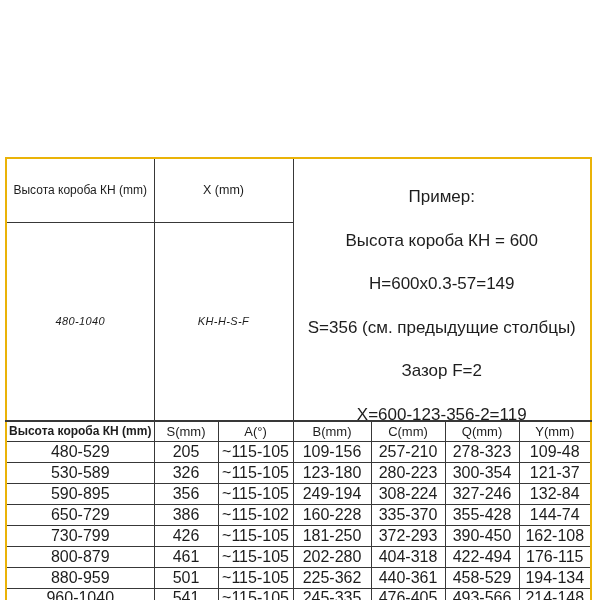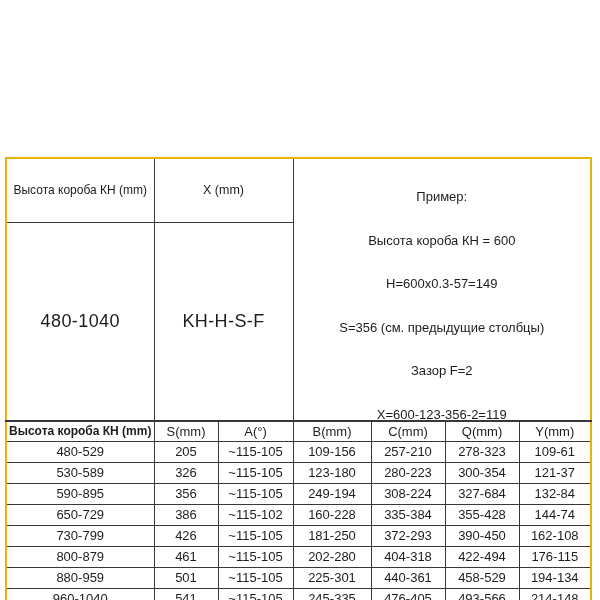--- a/index.html
+++ b/index.html
@@ -41,44 +41,45 @@
 
   .cell-bold-small {
     font-size: 12px;
     font-weight: bold;
   }
   .cell-x-header {
     font-size: 12.5px;
     font-weight: bold;
   }
   .cell-big {
-    font-size: 18px;
+    font-size: 11px;
     letter-spacing: 0.4px;
+    font-style: italic;
   }
   td.cell-example {
     text-align: left;
     vertical-align: middle;
     padding-left: 18px;
   }
   .example-text div {
-    font-size: 13px;
+    font-size: 17px;
     line-height: 11.5px;
     letter-spacing: 0;
     margin-top: 32px;
   }
   tr.row-head2 th {
     border-top: 2px solid #383838;
     font-size: 13px;
   }
   tr.row-head2 th.col-kh {
     font-size: 12px;
     font-weight: bold;
   }
   tr.row-data td {
-    font-size: 13px;
+    font-size: 16px;
     margin-left: 14px;
   }
 </style>
 </head>
 <body>
 
 <div class="page">
   <table class="spec-table">
     <colgroup>
       <col style="width:148px">
@@ -117,46 +118,46 @@
           <th>Q(mm)</th>
           <th>Y(mm)</th>
         </tr>
     <tr class="row-data">
           <td>480-529</td>
           <td>205</td>
           <td>~115-105</td>
           <td>109-156</td>
           <td>257-210</td>
           <td>278-323</td>
-          <td>109-61</td>
+          <td>109-48</td>
         </tr>
         <tr class="row-data">
           <td>530-589</td>
           <td>326</td>
           <td>~115-105</td>
           <td>123-180</td>
           <td>280-223</td>
           <td>300-354</td>
           <td>121-37</td>
         </tr>
         <tr class="row-data">
           <td>590-895</td>
           <td>356</td>
           <td>~115-105</td>
           <td>249-194</td>
           <td>308-224</td>
-          <td>327-684</td>
+          <td>327-246</td>
           <td>132-84</td>
         </tr>
         <tr class="row-data">
           <td>650-729</td>
           <td>386</td>
           <td>~115-102</td>
           <td>160-228</td>
-          <td>335-384</td>
+          <td>335-370</td>
           <td>355-428</td>
           <td>144-74</td>
         </tr>
         <tr class="row-data">
           <td>730-799</td>
           <td>426</td>
           <td>~115-105</td>
           <td>181-250</td>
           <td>372-293</td>
           <td>390-450</td>
@@ -168,21 +169,21 @@
           <td>~115-105</td>
           <td>202-280</td>
           <td>404-318</td>
           <td>422-494</td>
           <td>176-115</td>
         </tr>
         <tr class="row-data">
           <td>880-959</td>
           <td>501</td>
           <td>~115-105</td>
-          <td>225-301</td>
+          <td>225-362</td>
           <td>440-361</td>
           <td>458-529</td>
           <td>194-134</td>
         </tr>
         <tr class="row-data">
           <td>960-1040</td>
           <td>541</td>
           <td>~115-105</td>
           <td>245-335</td>
           <td>476-405</td>

